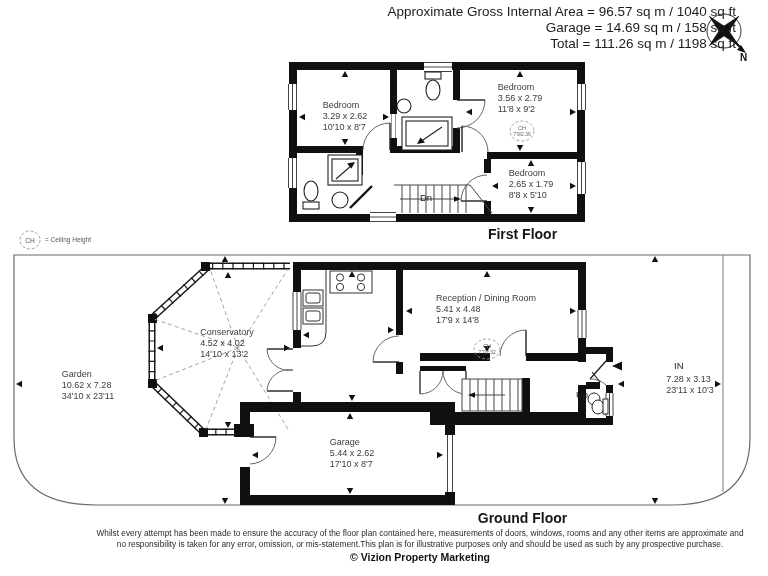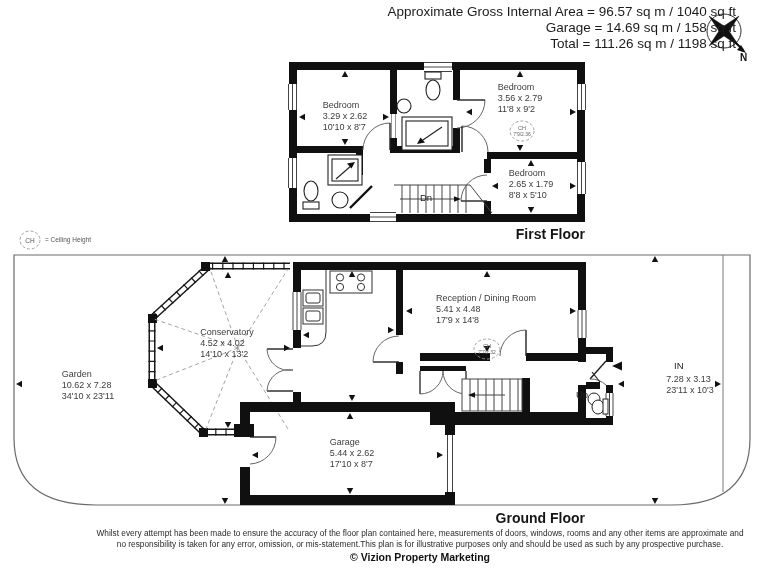--- a/index.html
+++ b/index.html
@@ -3,21 +3,21 @@
 <meta charset="utf-8">
 <style>
   html,body{margin:0;padding:0;background:#fff;}
   #stage{position:relative;width:768px;height:576px;background:#ffffff;overflow:hidden;
          font-family:"Liberation Sans",sans-serif;}
   #plan-svg{position:absolute;left:0;top:0;}
   .hdr{position:absolute;left:0;width:736px;text-align:right;
        font:13.5px/16px "Liberation Sans",sans-serif;color:#1c1c1c;}
   .lbl{position:absolute;font:9px/11px "Liberation Sans",sans-serif;color:#3c3c3c;
        transform:translateX(-50%);white-space:nowrap;}
-  .title{position:absolute;width:125px;text-align:right;
+  .title{position:absolute;width:125px;text-align:center;
          font:bold 14px/16px "Liberation Sans",sans-serif;color:#151515;white-space:nowrap;}
   .anno{position:absolute;font:9.5px/11px "Liberation Sans",sans-serif;color:#222;white-space:nowrap;padding-left:48px;}
   .ch{position:absolute;transform:translate(-50%,-50%);text-align:center;color:#666;white-space:nowrap;}
   .ch .a{font-size:5.5px;line-height:6px;}
   .ch .v{font-size:5px;line-height:6px;}
   .legend-abbr{position:absolute;transform:translate(-50%,-50%);font-size:6.5px;color:#555;}
   .legend-text{position:absolute;font-size:6.5px;color:#555;white-space:nowrap;}
   .foot{position:absolute;left:0;width:768px;text-align:center;
         font:8.3px/10.5px "Liberation Sans",sans-serif;color:#2a2a2a;padding-left:36px;}
   .copy{font:bold 10.5px/12px "Liberation Sans",sans-serif;color:#111;}

